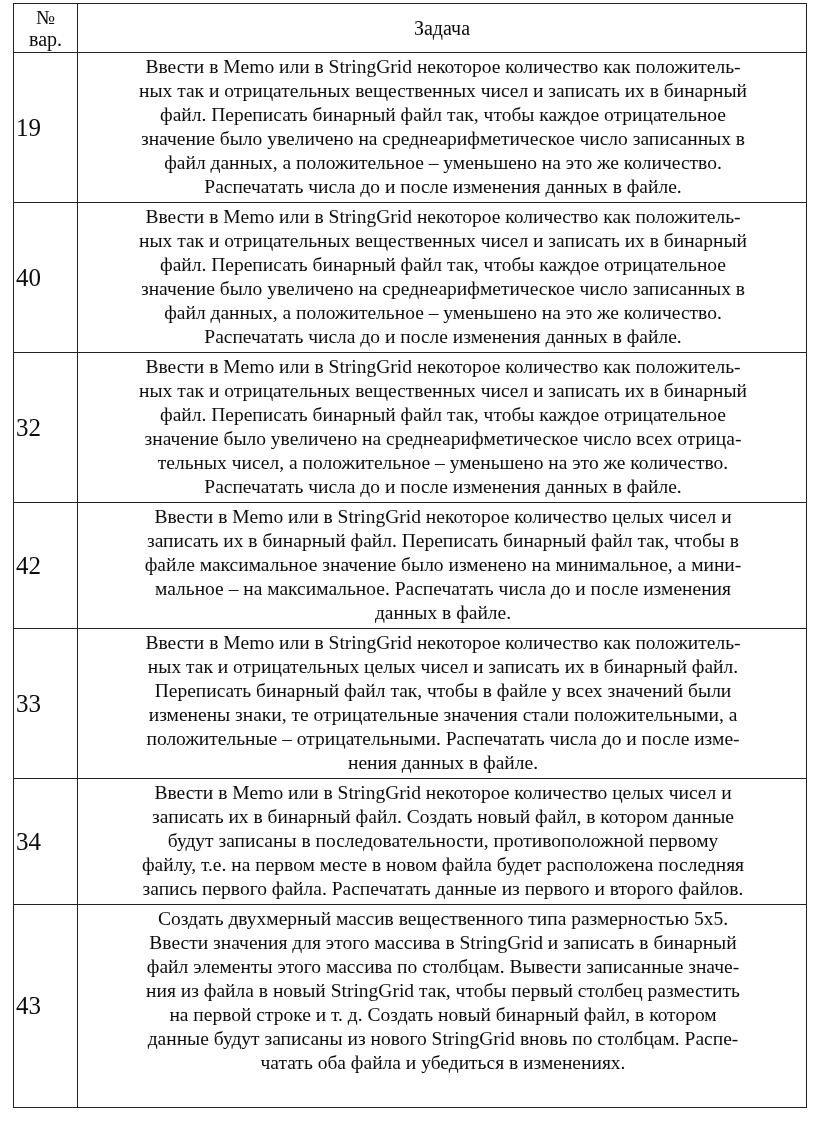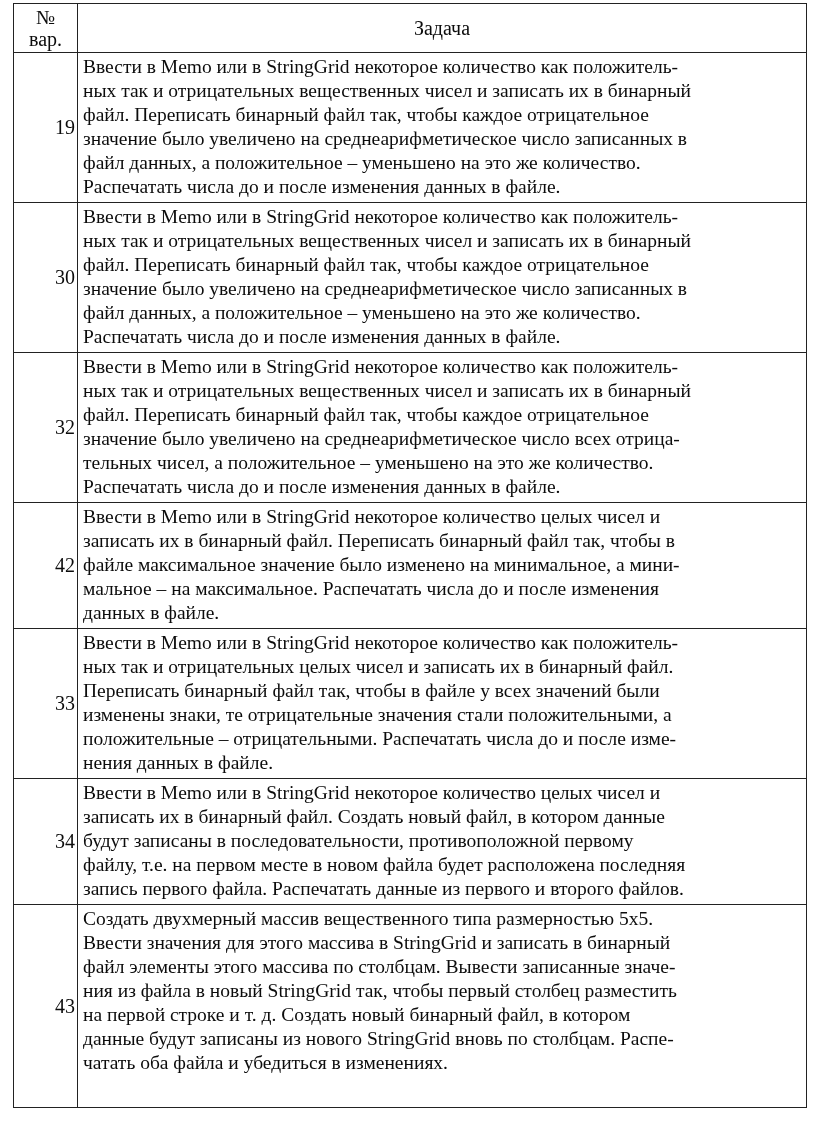--- a/index.html
+++ b/index.html
@@ -37,30 +37,30 @@
   th.hdr {
     font-weight: normal;
     font-size: 20px;
     line-height: 22px;
     text-align: center;
     vertical-align: middle;
     white-space: pre-line;
     padding: 2px 2px;
   }
   td.num {
-    font-size: 20px;
-    text-align: right;
+    font-size: 25px;
+    text-align: left;
     vertical-align: middle;
     padding: 0 2px;
   }
   td.task {
     font-size: 19.5px;
     line-height: 24px;
     vertical-align: top;
-    text-align: left;
+    text-align: center;
     white-space: pre;
     padding: 2px 3px 3px 5px;
   }
   tr.tall td.task {
     padding-bottom: 32px;
   }
 </style>
 </head>
 <body>
 
@@ -81,21 +81,21 @@
       <tr>
         <td class="num">19</td>
         <td class="task">Ввести в Memo или в StringGrid некоторое количество как положитель-
 ных так и отрицательных вещественных чисел и записать их в бинарный
 файл. Переписать бинарный файл так, чтобы каждое отрицательное
 значение было увеличено на среднеарифметическое число записанных в
 файл данных, а положительное – уменьшено на это же количество.
 Распечатать числа до и после изменения данных в файле.</td>
       </tr>
       <tr>
-        <td class="num">30</td>
+        <td class="num">40</td>
         <td class="task">Ввести в Memo или в StringGrid некоторое количество как положитель-
 ных так и отрицательных вещественных чисел и записать их в бинарный
 файл. Переписать бинарный файл так, чтобы каждое отрицательное
 значение было увеличено на среднеарифметическое число записанных в
 файл данных, а положительное – уменьшено на это же количество.
 Распечатать числа до и после изменения данных в файле.</td>
       </tr>
       <tr>
         <td class="num">32</td>
         <td class="task">Ввести в Memo или в StringGrid некоторое количество как положитель-

